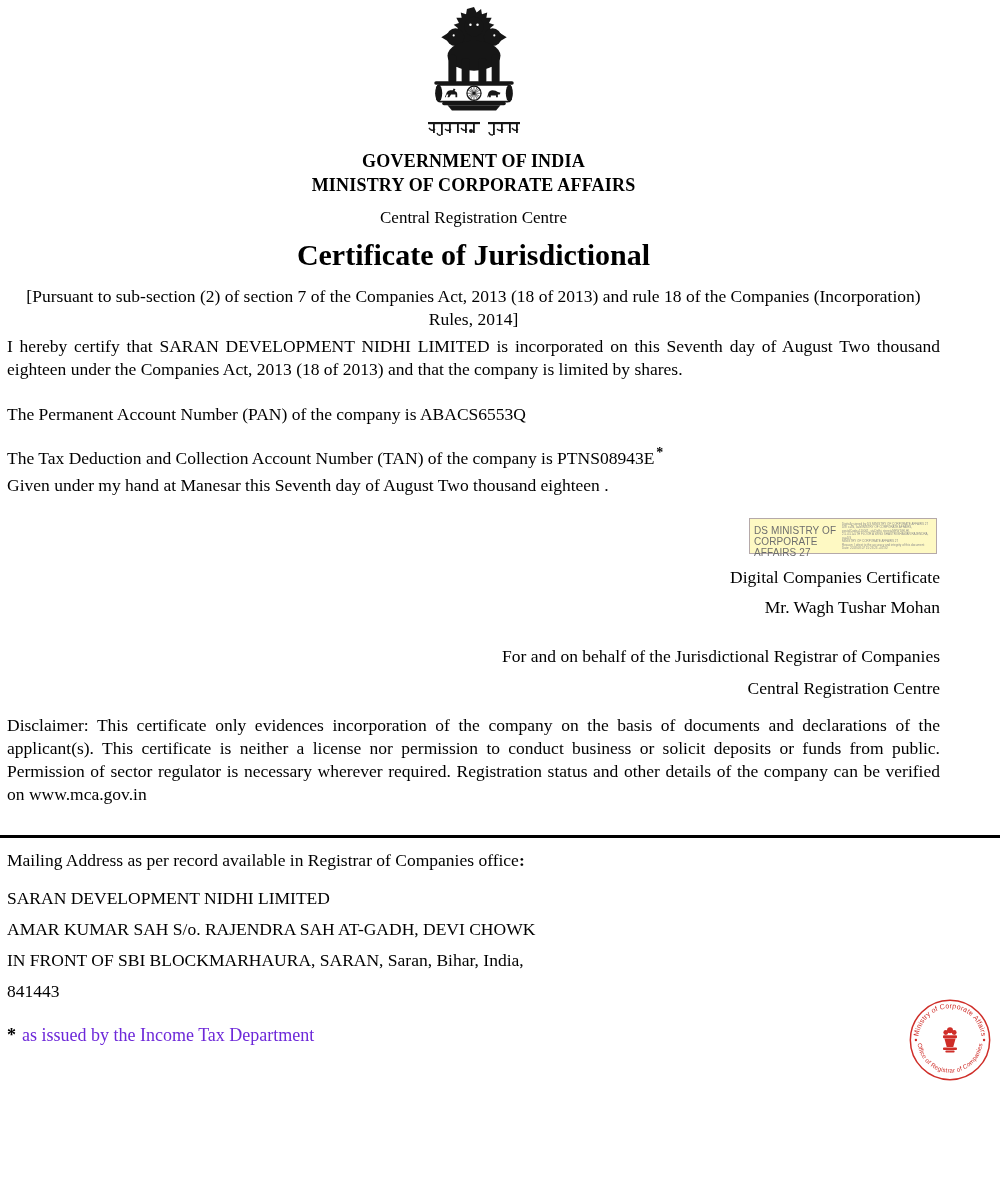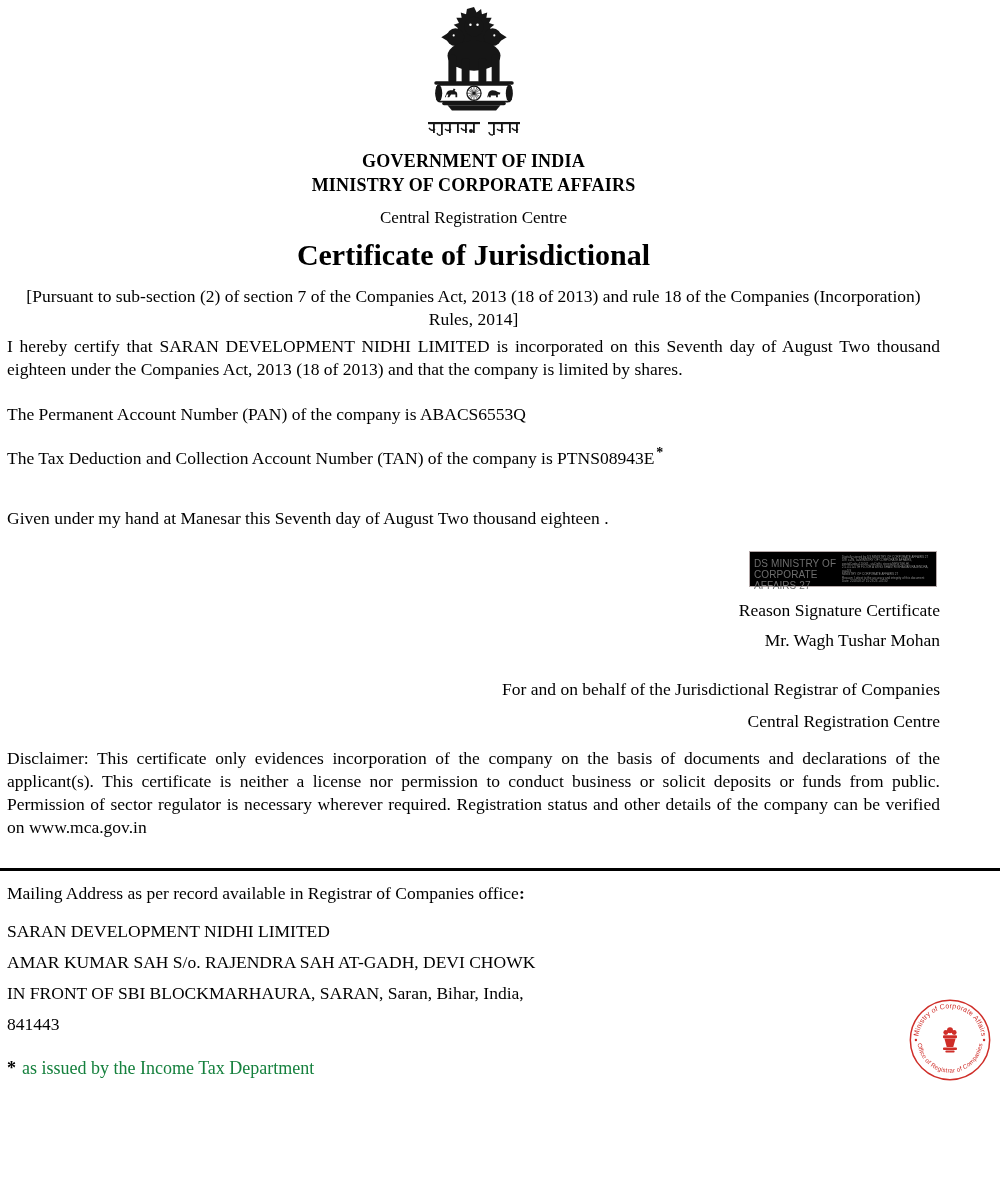--- a/index.html
+++ b/index.html
@@ -14,27 +14,27 @@
   .gov{font-size:18px;font-weight:bold;text-align:center;margin-top:13px;letter-spacing:.2px;}
   .min{font-size:18px;font-weight:bold;text-align:center;margin-top:3px;letter-spacing:.2px;}
   .crc{font-size:17px;text-align:center;margin-top:12px;}
   .doc-title{font-size:30px;font-weight:bold;text-align:center;margin-top:10px;}
   .pursuant{font-size:17.5px;text-align:center;margin-top:13px;line-height:23px;}
   .certify{font-size:17.5px;text-align:justify;margin-top:4px;line-height:23px;}
   .idline{font-size:17.5px;line-height:23px;}
   .cin-line{margin-top:33px;}
   .pan-line{margin-top:22px;}
   .tan-line{margin-top:15px;}
-  .given-line{margin-top:37px;}
+  .given-line{margin-top:4px;}
   .cin-value{margin-left:9px;}
   .bold{font-weight:normal;}
   .tan-star{font-weight:bold;font-size:14px;vertical-align:7px;margin-left:2px;}
   .sigbox-row{display:flex;justify-content:flex-end;margin-top:21px;padding-right:3px;}
   .sigbox{
-    width:188px;height:36px;border:1px solid #b5a9a9;background:#000000;
+    width:188px;height:36px;border:1px solid #b5a9a9;background:#fef9c3;
     display:flex;align-items:stretch;box-sizing:border-box;
   }
   .sigbox-left{
     width:92px;padding:6px 0 0 4px;box-sizing:border-box;
     font-family:"Liberation Sans", sans-serif;font-size:10px;line-height:11px;
     color:#6e6e6e;letter-spacing:.1px;
   }
   .sigbox-right{width:94px;overflow:hidden;padding-top:3px;box-sizing:border-box;}
   .sig-tiny{
     transform:scale(0.5);transform-origin:0 0;width:186px;
@@ -48,21 +48,21 @@
   .crc2{margin-top:9px;}
   .disclaimer{font-size:17.5px;text-align:justify;margin-top:14px;line-height:23px;}
   .rule{border:0;border-top:3px solid #000;margin:29px 0 0 0;width:1000px;margin-left:-7px;}
   .mail-head{font-size:17.5px;margin-top:12px;}
   .mail-colon{font-weight:bold;}
   .addr{font-size:17.5px;margin-top:10px;line-height:21px;}
   .addr-first{margin-top:17px;}
   .stamp{position:absolute;left:908px;top:998px;}
   .footnote{font-size:18px;margin-top:23px;}
   .fn-star{color:#000;font-weight:bold;margin-right:6px;}
-  .fn-text{color:#15803d;}
+  .fn-text{color:#6d28d9;}
 </style>
 </head>
 <body>
 
 <div class="page">
   <div class="content">
 
     <div class="emblem-wrap">
       <svg viewBox="0 0 120 126" width="106" height="112" aria-hidden="true">
         <g fill="#161616">
@@ -175,21 +175,21 @@
             <div>postalCode=110001, st=Delhi, street=NEW DELHI,</div>
             <div>2.5.4.51=5TH FLOOR A WING SHASTRI BHAWAN RAJENDRA, ou=DS</div>
             <div>MINISTRY OF CORPORATE AFFAIRS 27</div>
             <div>Reason: I attest to the accuracy and integrity of this document</div>
             <div>Date: 2018.08.07 15:23:23 +05'30'</div>
           </div>
         </div>
       </div>
     </div>
 
-    <div class="rightline dsc1">Reason Signature Certificate</div>
+    <div class="rightline dsc1">Digital Companies Certificate</div>
     <div class="rightline dsc2">Mr. Wagh Tushar Mohan</div>
     <div class="rightline behalf">For and on behalf of the Jurisdictional Registrar of Companies</div>
     <div class="rightline crc2">Central Registration Centre</div>
 
     <div class="disclaimer">Disclaimer: This certificate only evidences incorporation of the company on the basis of documents and declarations of the applicant(s). This certificate is neither a license nor permission to conduct business or solicit deposits or funds from public. Permission of sector regulator is necessary wherever required. Registration status and other details of the company can be verified on www.mca.gov.in</div>
 
     <hr class="rule">
 
     <div class="mail-head">
       <span>Mailing Address as per record available in Registrar of Companies office</span><span class="mail-colon">:</span>

